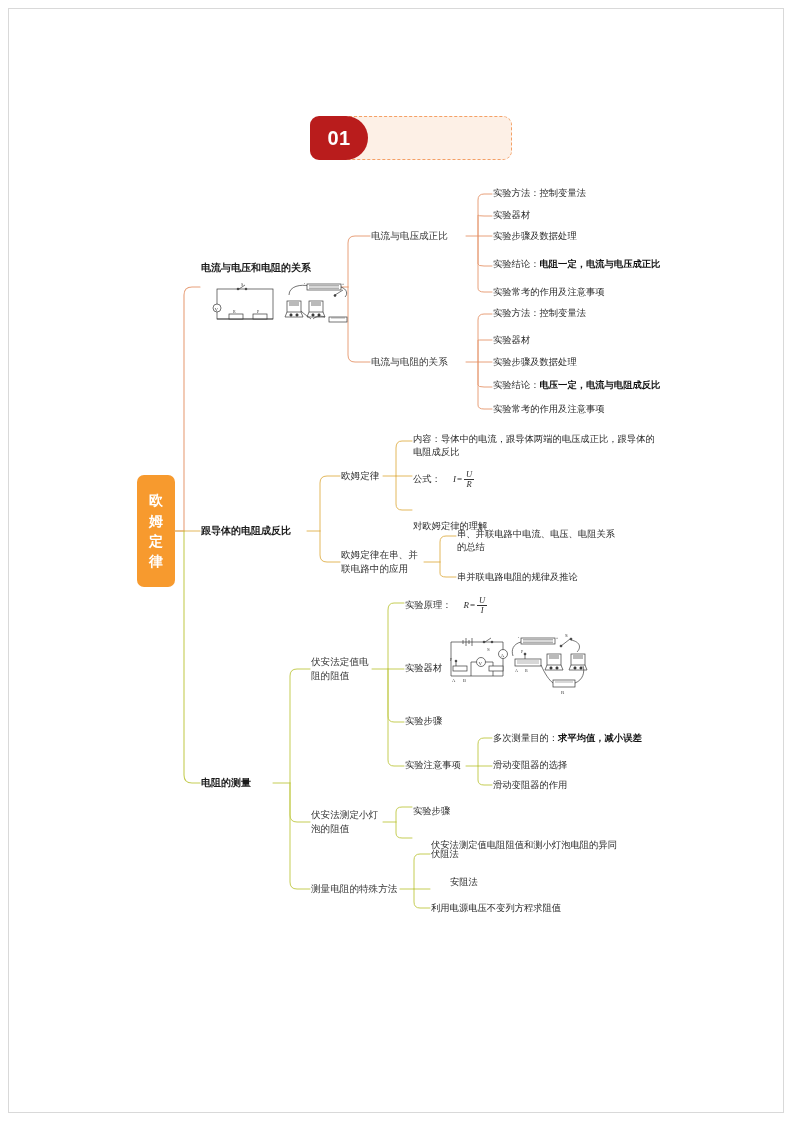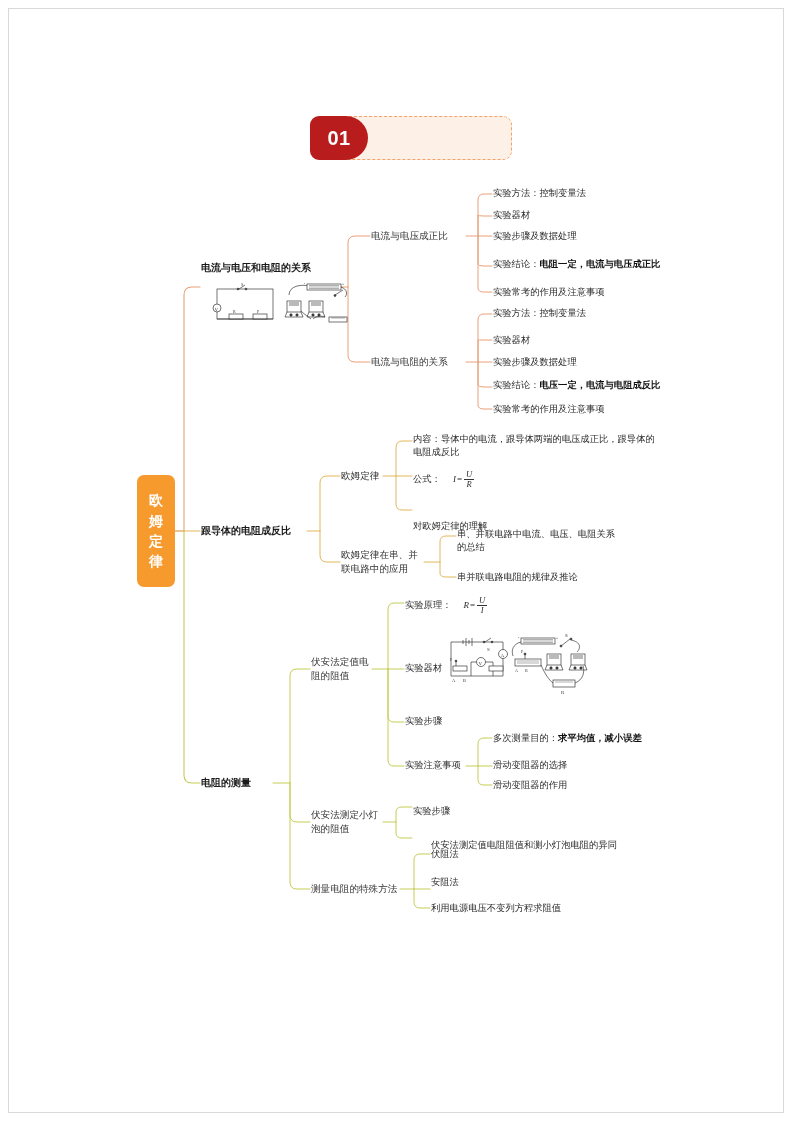--- a/index.html
+++ b/index.html
@@ -395,14 +395,14 @@
 <div class="node lvl3" style="left:405px; top:759px;">实验注意事项</div>
 
 <div class="node lvl3" style="left:493px; top:732px;"><span>多次测量目的：</span><b>求平均值，减小误差</b></div>
 <div class="node lvl3" style="left:493px; top:759px;">滑动变阻器的选择</div>
 <div class="node lvl3" style="left:493px; top:779px;">滑动变阻器的作用</div>
 
 <div class="node lvl3" style="left:413px; top:805px;">实验步骤</div>
 <div class="node lvl3" style="left:431px; top:831px;margin-top:8px;">伏安法测定值电阻阻值和测小灯泡电阻的异同</div>
 
 <div class="node lvl3" style="left:431px; top:848px;">伏阻法</div>
-<div class="node lvl3" style="left:431px; top:876px;">安阻法</div>
+<div class="node lvl3" style="left:450px; top:876px;">安阻法</div>
 <div class="node lvl3" style="left:431px; top:902px;">利用电源电压不变列方程求阻值</div>
 
 </body></html>

